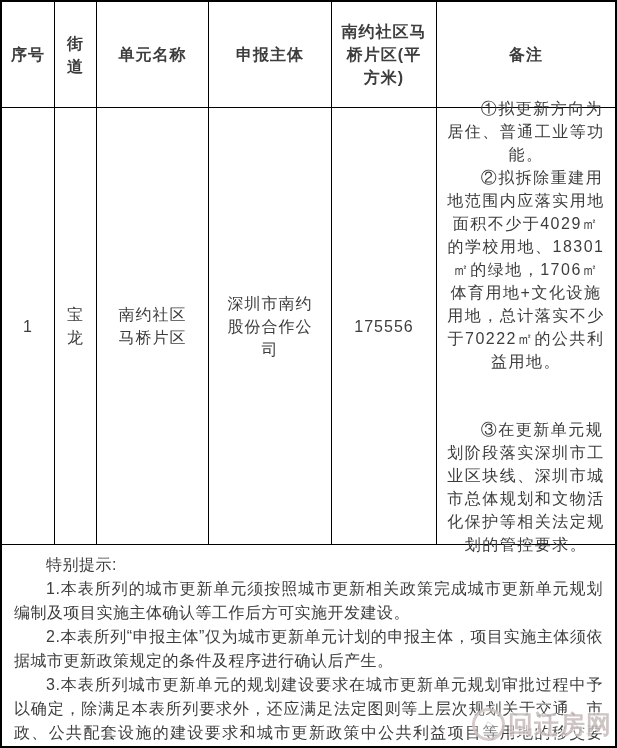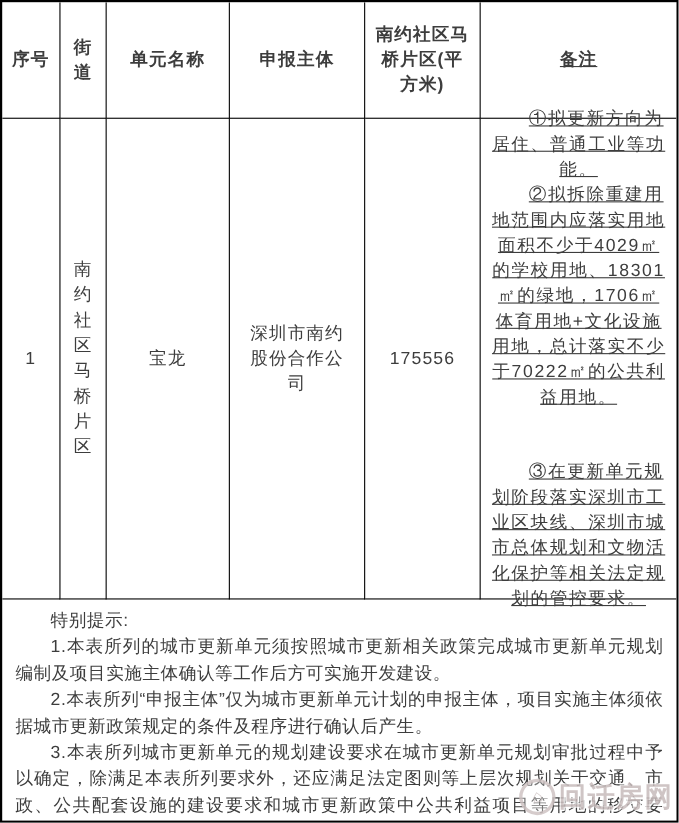--- a/index.html
+++ b/index.html
@@ -22,21 +22,21 @@
     grid-template-columns:53px 42px 112px 123px 105px 1fr;
   }
   .cell {
     border-right:1px solid #000000;
     border-bottom:1px solid #000000;
     display:flex; flex-direction:column;
     align-items:center; justify-content:center;
     text-align:center;
     font-size:16px; line-height:23px;
   }
-  .cell:last-child { border-right:none;text-decoration:underline; }
+  .cell:last-child { border-right:none; }
   .thead .cell { height:106px; font-weight:bold; letter-spacing:1px; padding:0 9px; }
   .tbody .cell { height:437px; padding:0 8px; letter-spacing:1px; }
   .cell-unit   { padding:0 14px !important; }
   .cell-applicant { padding:0 12px !important; }
   .remarks-cell {
     padding:4px 7px !important;
     letter-spacing:1.5px !important;
   }
   .remarks-cell p {
     width:100%;
@@ -103,22 +103,22 @@
     <div class="cell">
         <span>南约社区马桥片区(平方米)</span>
       </div>
     <div class="cell">
         <span>备注</span>
       </div>
   </div>
 
   <div class="grid-row tbody">
     <div class="cell">1</div>
+    <div class="cell">宝龙</div>
     <div class="cell cell-unit">南约社区马桥片区</div>
-    <div class="cell">宝龙</div>
     <div class="cell cell-applicant">深圳市南约股份合作公司</div>
     <div class="cell">175556</div>
     <div class="cell remarks-cell">
       <p>①拟更新方向为居住、普通工业等功能。</p>
       <p>②拟拆除重建用地范围内应落实用地面积不少于4029㎡的学校用地、18301㎡的绿地，1706㎡体育用地+文化设施用地，总计落实不少于70222㎡的公共利益用地。</p>
       <p>③在更新单元规划阶段落实深圳市工业区块线、深圳市城市总体规划和文物活化保护等相关法定规划的管控要求。</p>
     </div>
   </div>
 
   <div class="notes">

